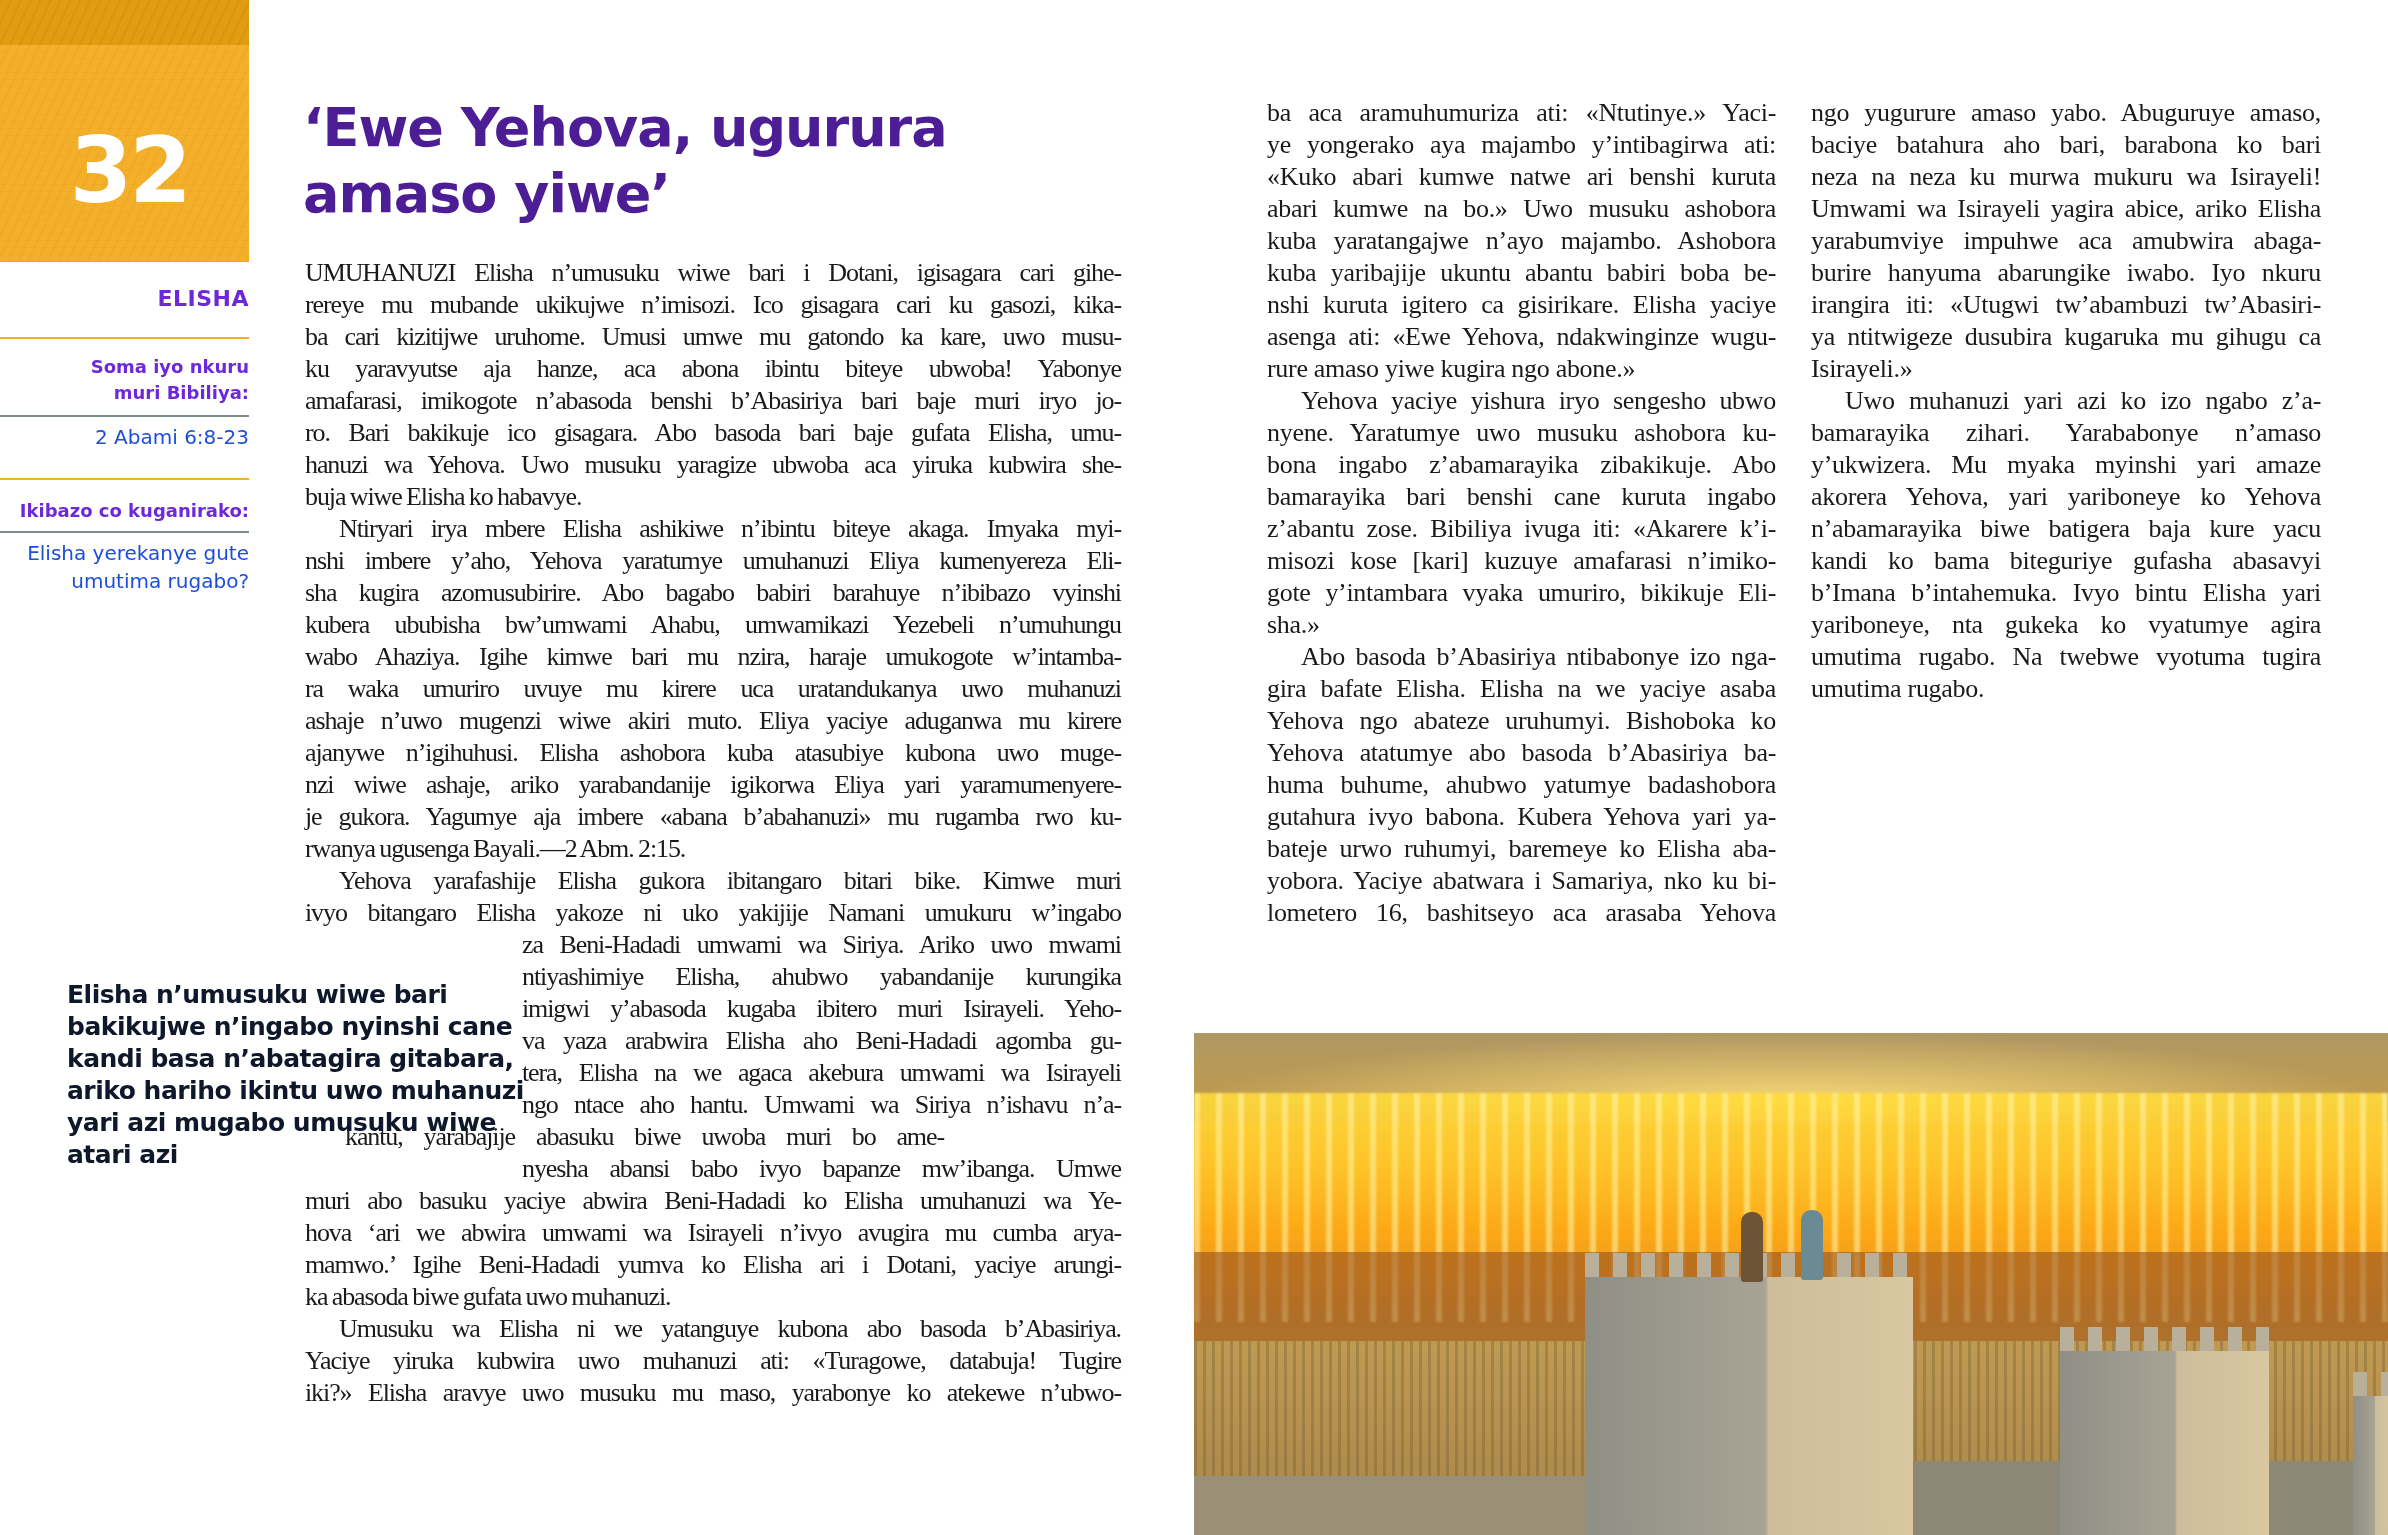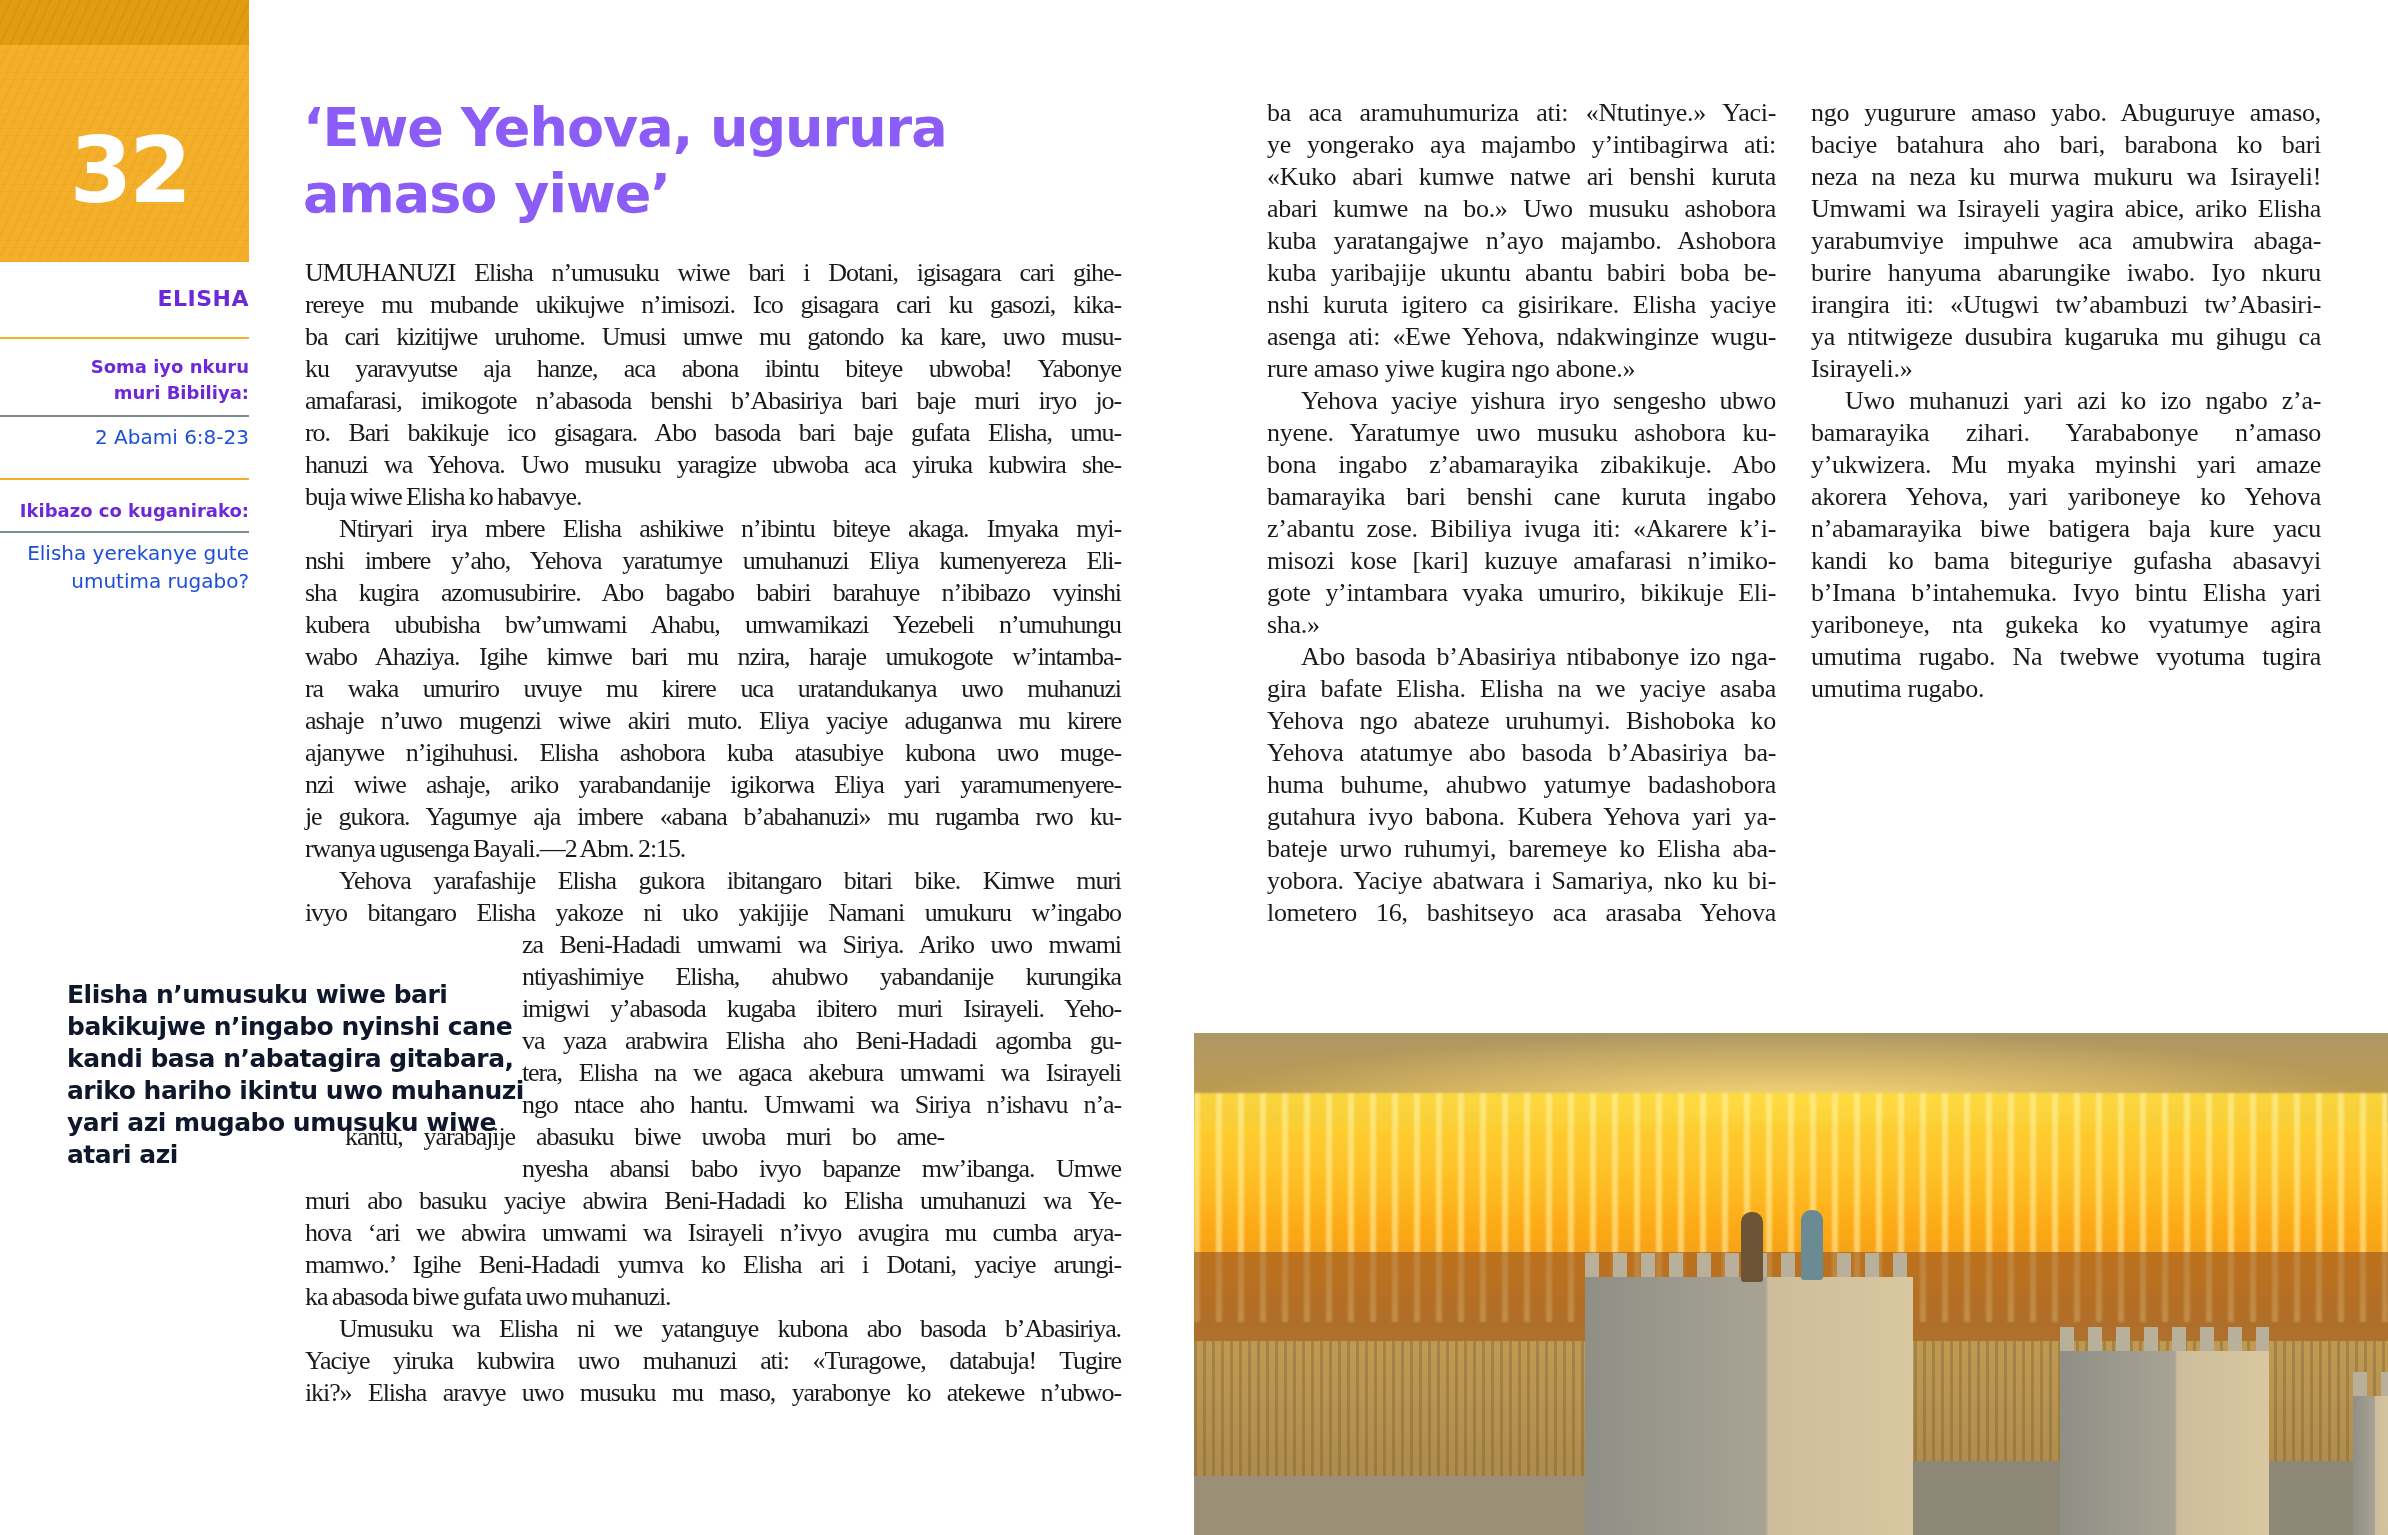--- a/index.html
+++ b/index.html
@@ -33,21 +33,21 @@
   }
   .sb-heading { color: #6d28d9; font-weight: bold; }
   .sb-value { color: #1d4ed8; }
   .sb-rule { position: absolute; left: 0; width: 249px; height: 2px; }
   .sb-rule.orange { background: #f4b02b; }
   .sb-rule.gray { background: #7d8a90; height: 1.5px; }
 
   .title {
     position: absolute; left: 303px; top: 95px; width: 896px;
     font-family: "DejaVu Sans", sans-serif; font-weight: bold;
-    font-size: 54px; line-height: 66px; color: #8b5cf6; letter-spacing: -1px;
+    font-size: 54px; line-height: 66px; color: #4c1d95; letter-spacing: -1px;
   }
   .col {
     position: absolute;
     font-size: 26px; line-height: 32px;
   }
   .col .ln {
     display: block; white-space: nowrap; overflow: visible;
     text-align: justify; text-align-last: justify; height: 32px;
   }
   .col .ln.last { text-align-last: left; }

